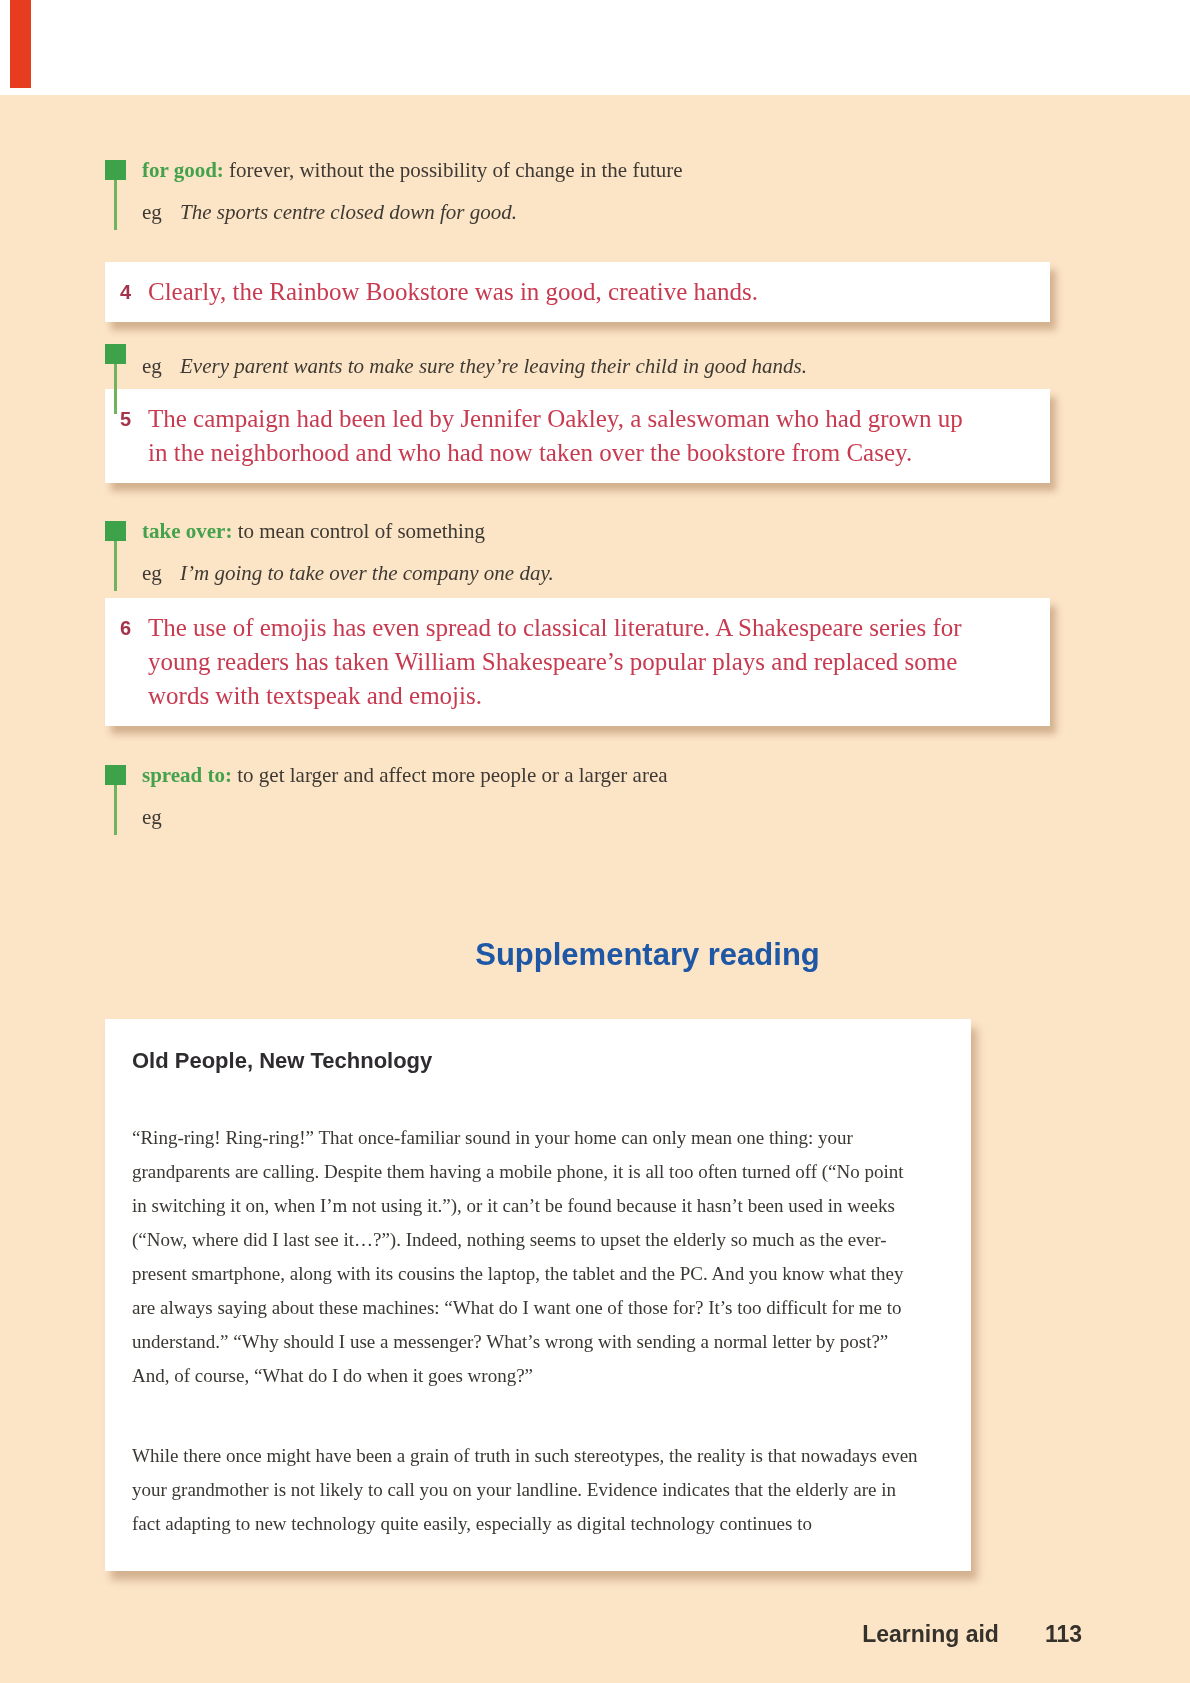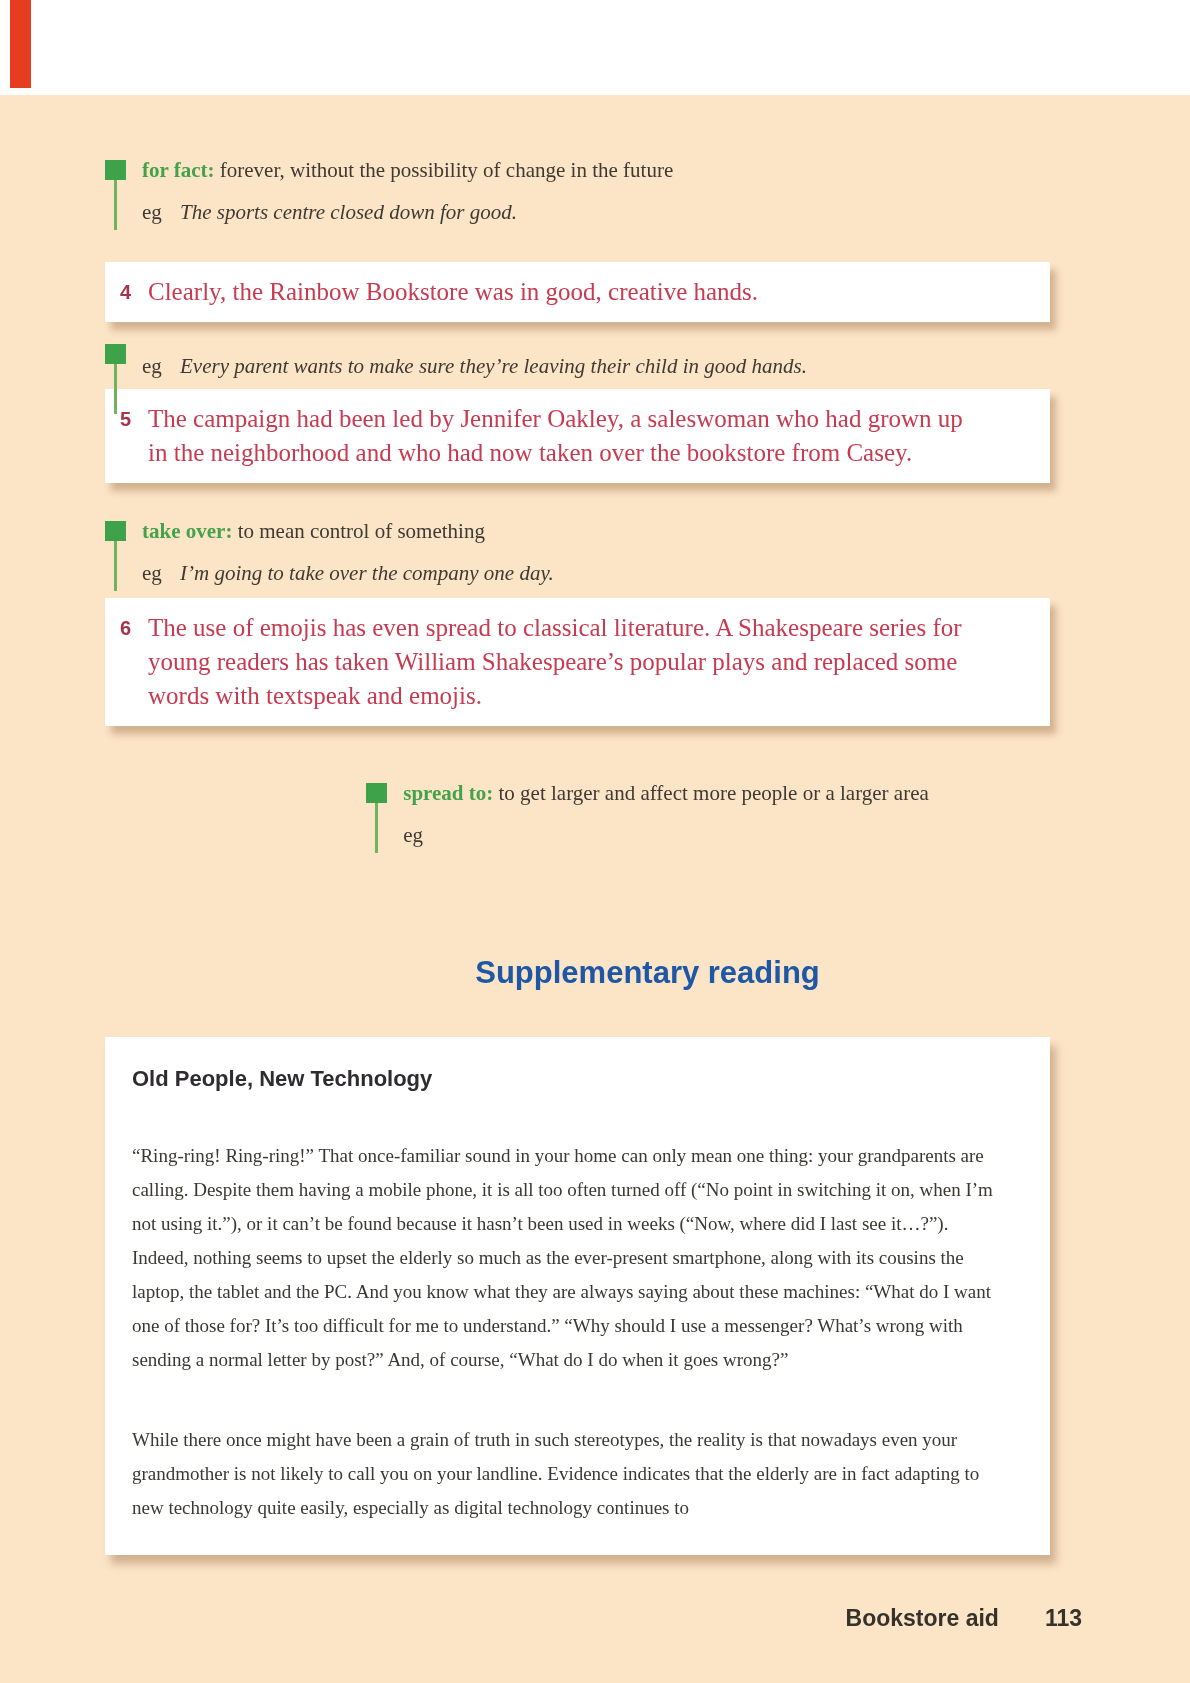--- a/index.html
+++ b/index.html
@@ -40,28 +40,28 @@
     font-weight:bold; font-size:20px; color:#a4344b; line-height:34px;
   }
   .sentence-text { font-size:25px; color:#c73a50; line-height:34px; }
   
   .entry-1 { margin-top:60px; }
   .box-4   { margin-top:35px; }
   .entry-2 { margin-top:17px; }
   .box-5   { margin-top:8px; }
   .entry-3 { margin-top:33px; }
   .box-6   { margin-top:10px; }
-  .entry-4 { margin-top:52px;justify-content:center; }
+  .entry-4 { margin-top:34px; }
   .supp-heading {
     margin:103px 0 0 105px;
     font-family:"Liberation Sans", sans-serif; font-weight:bold;
     font-size:31px; line-height:40px; color:#1d57a5; letter-spacing:0px;text-align:center;
   }
   .article-box {
-    width:945px; margin:44px 0 0 105px; box-sizing:border-box;
+    width:866px; margin:44px 0 0 105px; box-sizing:border-box;
     background:#ffffff; padding:28px 48px 30px 27px;
     box-shadow:6px 9px 8px rgba(160,115,75,0.45);
   }
   .article-title {
     font-family:"Liberation Sans", sans-serif; font-weight:bold;
     font-size:22px; color:#2e2c2f; line-height:28px;
   }
   .article-para {
     margin-top:46px; font-size:19px; line-height:34px; color:#3b3833;
   }
@@ -79,21 +79,21 @@
   <div class="tab-marker"></div>
 
   <div class="content">
 
     <div class="entry entry-1">
       <div class="marker-col">
         <div class="marker-square"></div>
         <div class="marker-line"></div>
       </div>
       <div class="entry-lines">
-        <div class="entry-line1"><span class="term">for fact:</span> <span>forever, without the possibility of change in the future</span></div>
+        <div class="entry-line1"><span class="term">for good:</span> <span>forever, without the possibility of change in the future</span></div>
         <div class="eg-row">
           <span class="eg-label">eg</span>
           <span class="example">The sports centre closed down for good.</span>
         </div>
       </div>
     </div>
 
     <div class="sentence-box box-4">
       <div class="sentence-number">4</div>
       <div class="sentence-text">Clearly, the Rainbow Bookstore was in good, creative hands.</div>
@@ -151,18 +151,18 @@
 
     <div class="supp-heading">Supplementary reading</div>
 
     <div class="article-box">
       <div class="article-title">Old People, New Technology</div>
       <div class="article-para">“Ring-ring! Ring-ring!” That once-familiar sound in your home can only mean one thing: your grandparents are calling. Despite them having a mobile phone, it is all too often turned off (“No point in switching it on, when I’m not using it.”), or it can’t be found because it hasn’t been used in weeks (“Now, where did I last see it…?”). Indeed, nothing seems to upset the elderly so much as the ever-present smartphone, along with its cousins the laptop, the tablet and the PC. And you know what they are always saying about these machines: “What do I want one of those for? It’s too difficult for me to understand.” “Why should I use a messenger? What’s wrong with sending a normal letter by post?” And, of course, “What do I do when it goes wrong?”</div>
       <div class="article-para">While there once might have been a grain of truth in such stereotypes, the reality is that nowadays even your grandmother is not likely to call you on your landline. Evidence indicates that the elderly are in fact adapting to new technology quite easily, especially as digital technology continues to</div>
     </div>
 
     <div class="footer">
-      <span>Bookstore aid</span>
+      <span>Learning aid</span>
       <span>113</span>
     </div>
 
   </div>
 </div>
 
 </body></html>

